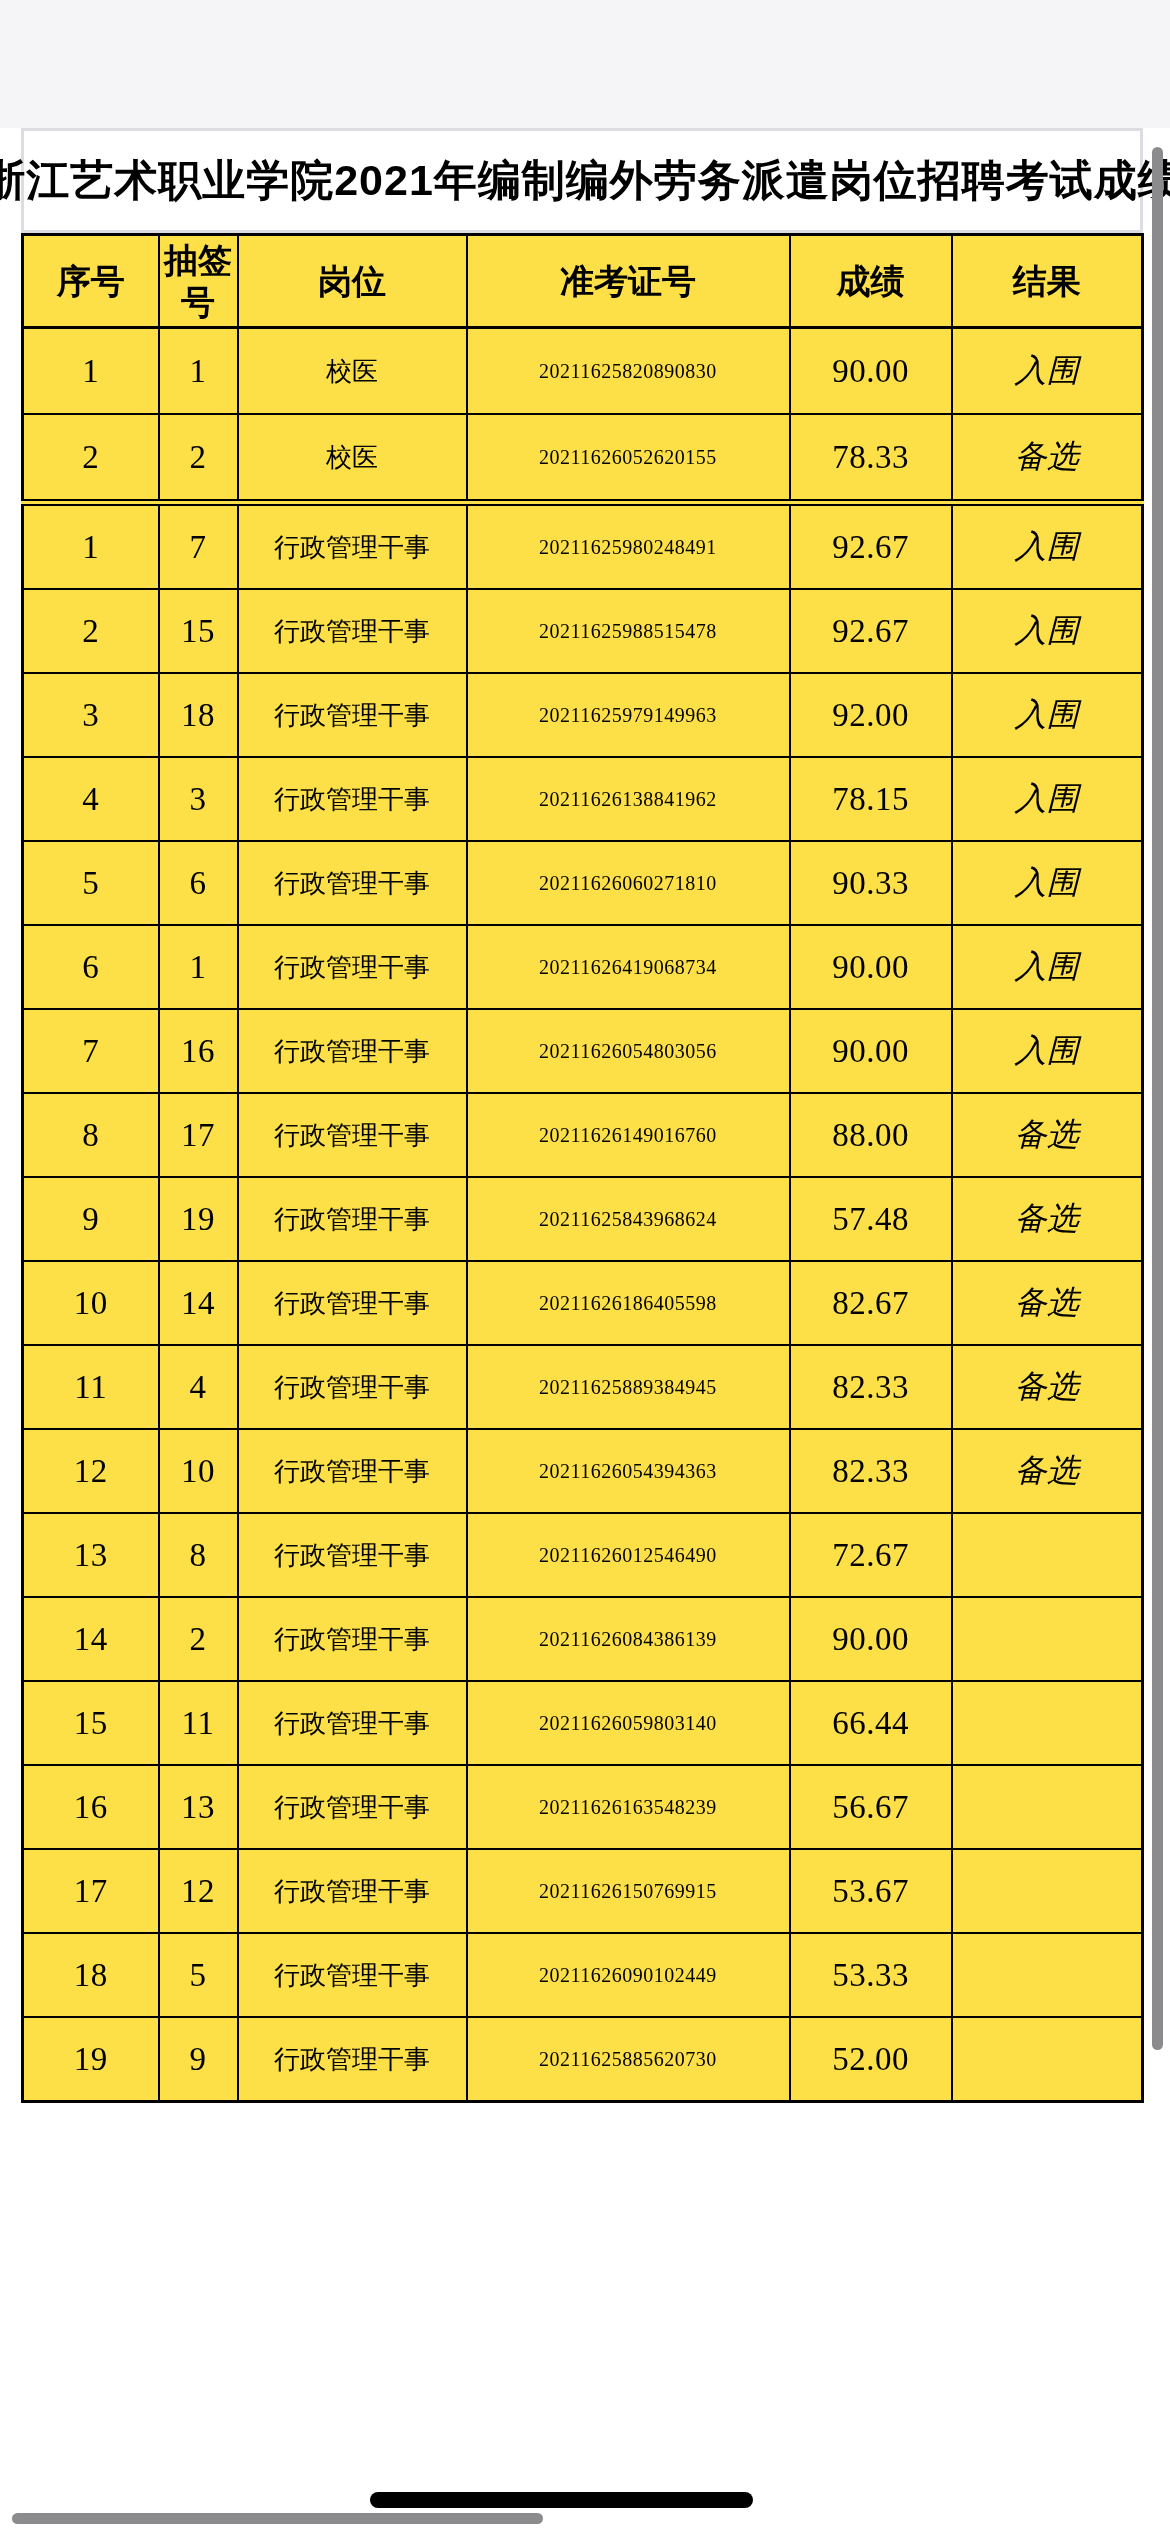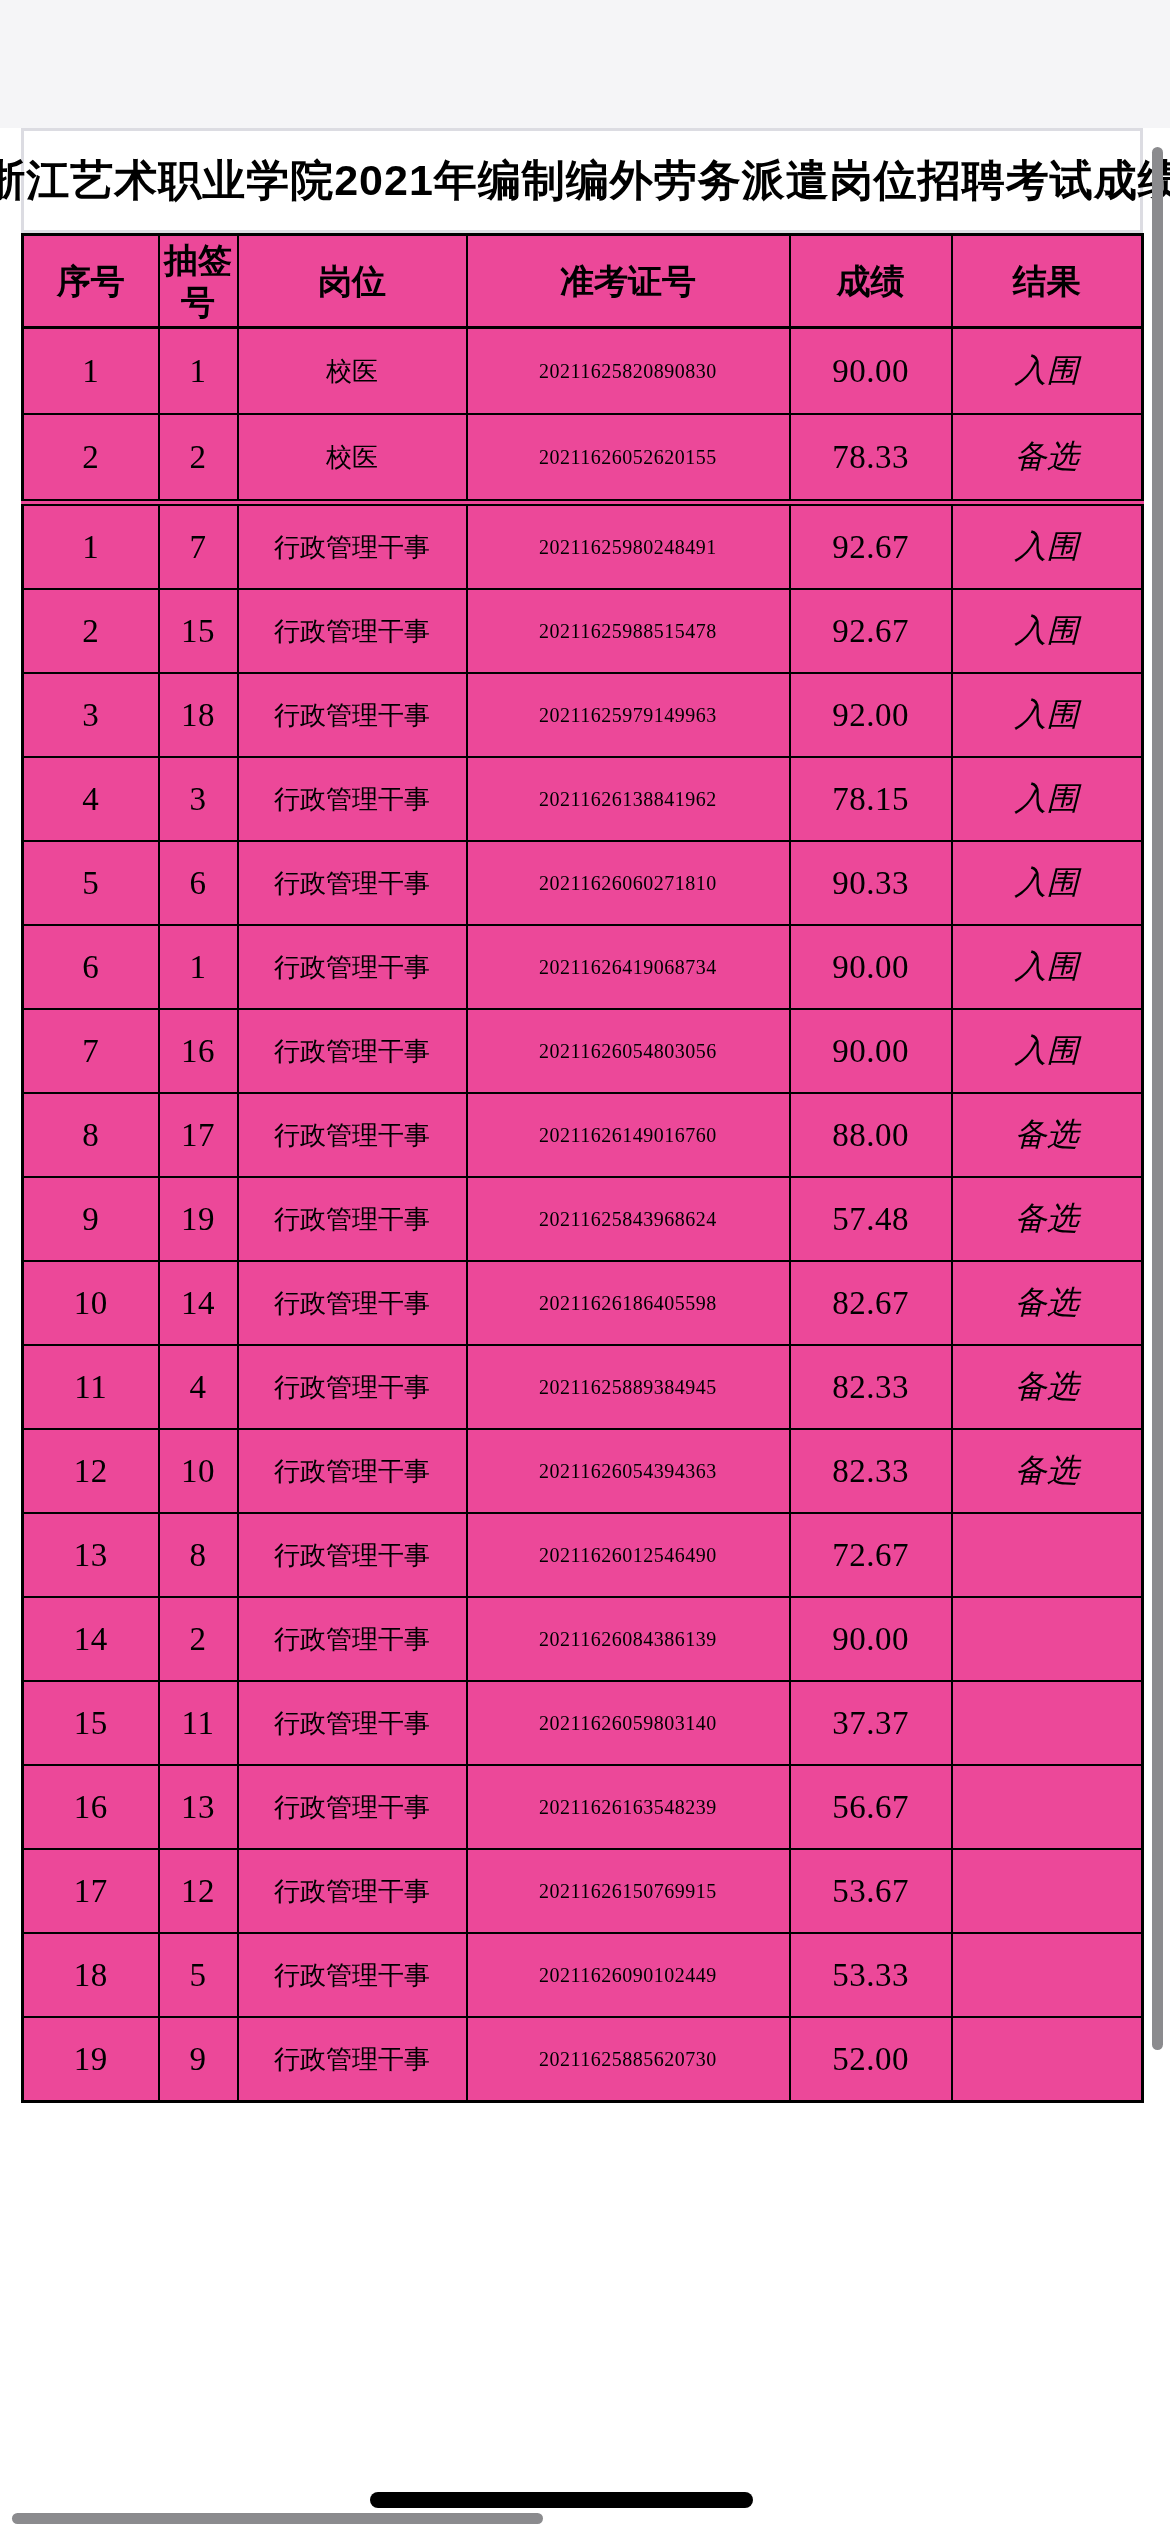--- a/index.html
+++ b/index.html
@@ -44,21 +44,21 @@
     font-weight: bold;
     font-size: 43px;
     color: #000000;
     letter-spacing: 1px;
     white-space: nowrap;
   }
   table.results {
     table-layout: fixed;
     width: 1122px;
     border-collapse: collapse;
-    background: #ec4899;
+    background: #fde047;
   }
   table.results col.c0 { width: 136px; }
   table.results col.c1 { width: 79px;  }
   table.results col.c2 { width: 229px; }
   table.results col.c3 { width: 323px; }
   table.results col.c4 { width: 162px; }
   table.results col.c5 { width: 191px; }
   table.results th, table.results td {
     border: 2px solid #000000;
     text-align: center;
@@ -287,21 +287,21 @@
             <td class="cn">行政管理干事</td>
             <td class="ticket">20211626084386139</td>
             <td class="num">90.00</td>
             <td class="result"></td>
           </tr>
           <tr class="g2">
             <td class="num">15</td>
             <td class="num">11</td>
             <td class="cn">行政管理干事</td>
             <td class="ticket">20211626059803140</td>
-            <td class="num">37.37</td>
+            <td class="num">66.44</td>
             <td class="result"></td>
           </tr>
           <tr class="g2">
             <td class="num">16</td>
             <td class="num">13</td>
             <td class="cn">行政管理干事</td>
             <td class="ticket">20211626163548239</td>
             <td class="num">56.67</td>
             <td class="result"></td>
           </tr>

